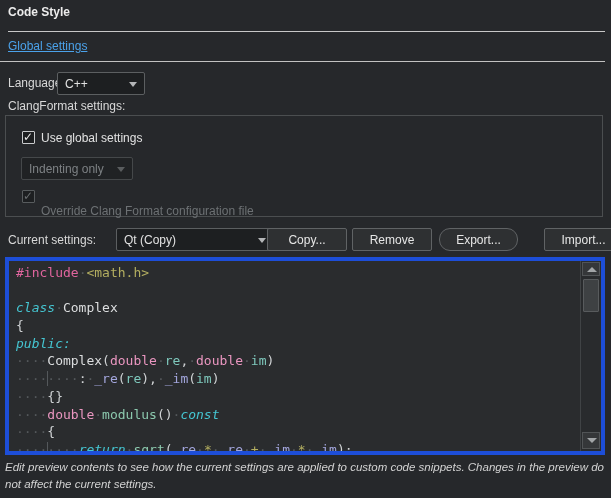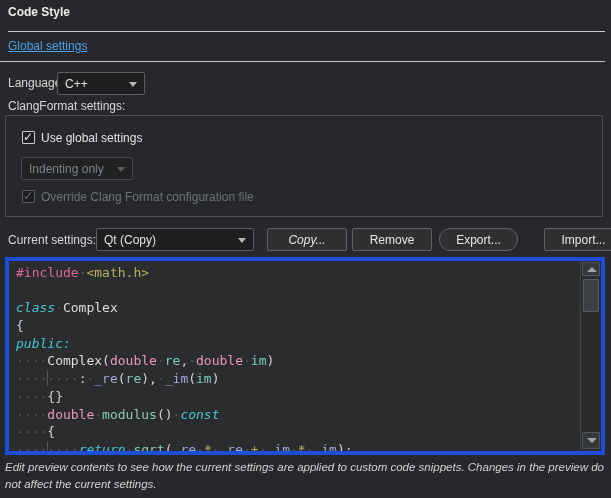--- a/index.html
+++ b/index.html
@@ -100,28 +100,28 @@
 
 <span class="cb checked" style="left:22px;top:131px;"></span>
 <div class="abs lbl" style="left:41px;top:131px;color:#e2e2e2;">Use global settings</div>
 
 <div class="abs combo disabled" style="left:21px;top:157px;width:112px;">
   <span>Indenting only</span>
   <span class="arr"></span>
 </div>
 
 <span class="cb disabled checked" style="left:22px;top:190px;"></span>
-<div class="abs lbl-dis" style="left:41px;top:190px;">Override Clang Format configuration file</div>
+<div class="abs lbl-dis" style="left:41px;top:204px;">Override Clang Format configuration file</div>
 
 <div class="abs lbl" style="left:8px;top:233px;">Current settings:</div>
-<div class="abs combo" style="left:96px;top:228px;width:158px;">
+<div class="abs combo" style="left:116px;top:228px;width:158px;">
   <span>Qt (Copy)</span>
   <span class="arr"></span>
 </div>
-<button class="btn" style="left:267px;width:80px;font-style:italic;">Copy...</button>
+<button class="btn" style="left:267px;width:80px;">Copy...</button>
 <button class="btn" style="left:352px;width:80px;">Remove</button>
 <button class="btn" style="left:439px;width:79px;border-radius:11px;">Export...</button>
 <button class="btn" style="left:544px;width:79px;">Import...</button>
 
 <div class="abs editor">
   <div class="code"><div class="code-line"><span class="tk-pre">#include</span><span class="tk-ws">·</span><span class="tk-str">&lt;math.h&gt;</span></div><div class="code-line">&nbsp;</div><div class="code-line"><span class="tk-kw">class</span><span class="tk-ws">·</span><span class="tk-txt">Complex</span></div><div class="code-line"><span class="tk-punct">{</span></div><div class="code-line"><span class="tk-kw">public:</span></div><div class="code-line"><span class="tk-ws">····</span><span class="tk-txt">Complex</span><span class="tk-punct">(</span><span class="tk-type">double</span><span class="tk-ws">·</span><span class="tk-local">re</span><span class="tk-punct">,</span><span class="tk-ws">·</span><span class="tk-type">double</span><span class="tk-ws">·</span><span class="tk-local">im</span><span class="tk-punct">)</span></div><div class="code-line"><span class="tk-ws">····</span><span class="tk-ig"></span><span class="tk-ws">····</span><span class="tk-punct">:</span><span class="tk-ws">·</span><span class="tk-field">_re</span><span class="tk-punct">(</span><span class="tk-local">re</span><span class="tk-punct">),</span><span class="tk-ws">·</span><span class="tk-field">_im</span><span class="tk-punct">(</span><span class="tk-local">im</span><span class="tk-punct">)</span></div><div class="code-line"><span class="tk-ws">····</span><span class="tk-punct">{}</span></div><div class="code-line"><span class="tk-ws">····</span><span class="tk-type">double</span><span class="tk-ws">·</span><span class="tk-fn">modulus</span><span class="tk-punct">()</span><span class="tk-ws">·</span><span class="tk-kw">const</span></div><div class="code-line"><span class="tk-ws">····</span><span class="tk-punct">{</span></div><div class="code-line"><span class="tk-ws">····</span><span class="tk-ig"></span><span class="tk-ws">····</span><span class="tk-kw">return</span><span class="tk-ws">·</span><span class="tk-fn">sqrt</span><span class="tk-punct">(</span><span class="tk-field">_re</span><span class="tk-ws">·</span><span class="tk-op">*</span><span class="tk-ws">·</span><span class="tk-field">_re</span><span class="tk-ws">·</span><span class="tk-op">+</span><span class="tk-ws">·</span><span class="tk-field">_im</span><span class="tk-ws">·</span><span class="tk-op">*</span><span class="tk-ws">·</span><span class="tk-field">_im</span><span class="tk-punct">);</span></div></div>
   <div class="sbar">
     <div class="sbtn" style="top:1px;height:14px;">
       <span class="tri-up"></span>
     </div>

